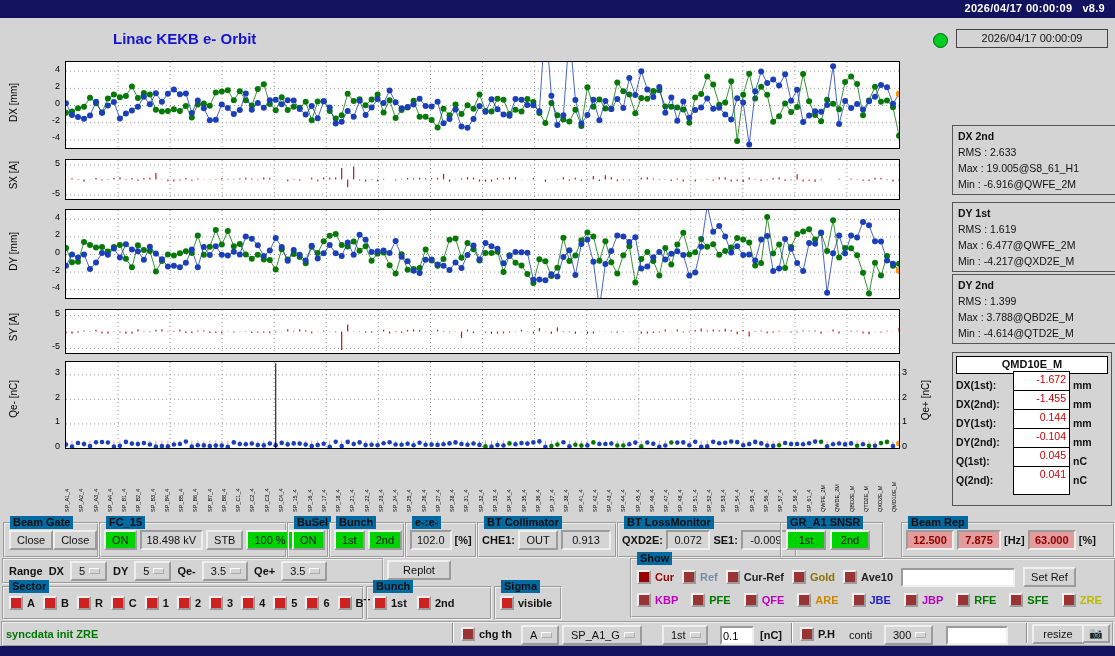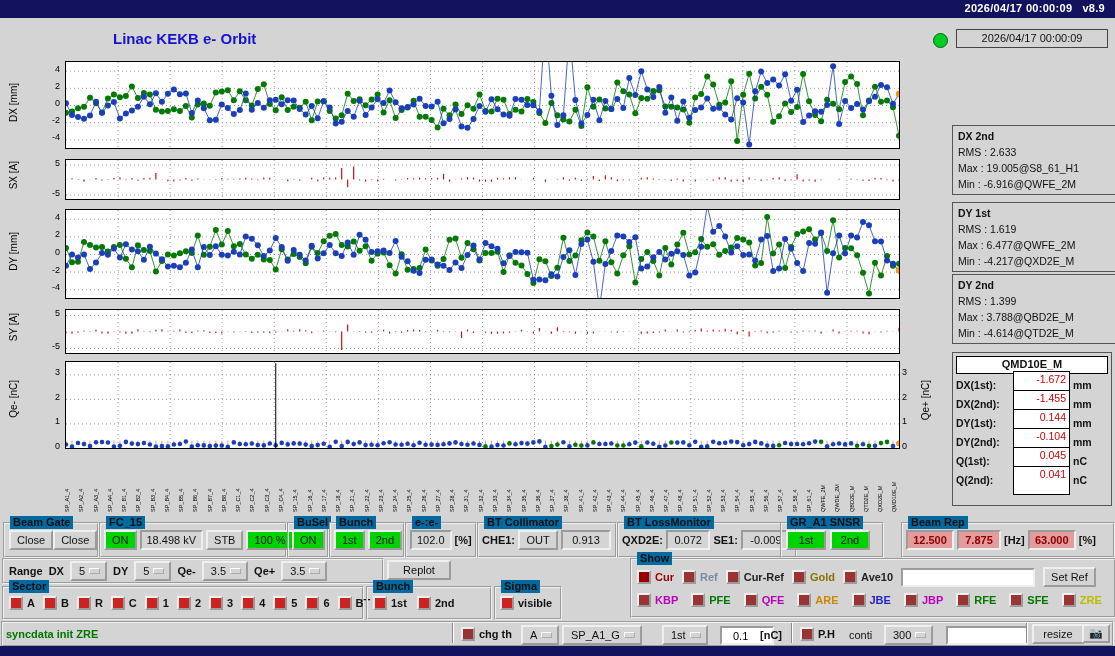--- a/index.html
+++ b/index.html
@@ -37,21 +37,21 @@
   .frc{display:flex;align-items:center;margin:6px 4px 0 4px;}
   .btn{border:2px outset #efefef;background:#d4d4d4;padding:2px 6px;text-align:center;font-size:11px;white-space:nowrap;}
   .btn.green{background:#00d400;}
   .disp{border:2px inset #efefef;background:#d4d4d4;padding:2px 5px;font-size:11px;text-align:center;white-space:nowrap;}
   .disp.pink{background:#e49b9b;color:#8b0000;font-weight:bold;}
   .opt{border:2px outset #efefef;background:#d4d4d4;padding:2px 20px 2px 7px;position:relative;font-size:11px;white-space:nowrap;}
   .opt::after{content:"";position:absolute;right:5px;top:50%;margin-top:-3px;width:9px;height:4px;
        border:1px outset #fff;background:#d4d4d4;}
   .lbl{font-size:11px;white-space:nowrap;}
   .lbl.b{font-weight:bold;}
-  .entry{border:2px inset #efefef;background:#fff;font-size:11px;padding:0 11px;height:15px;
+  .entry{border:2px inset #efefef;background:#fff;font-size:11px;padding:0 1px;height:15px;
        font-family:"Liberation Sans",sans-serif;}
   .cb{display:inline-flex;align-items:center;gap:4px;white-space:nowrap;}
   .cb .box{width:10px;height:10px;border:2px outset #efefef;}
   .cb .cblabel{font-weight:bold;font-size:11px;}
   .statusmsg{position:absolute;left:6px;top:628px;color:#007700;font-weight:bold;font-size:11px;}
   .vsep{position:absolute;top:623px;height:20px;width:0;border-left:1px solid #8a8a8a;border-right:1px solid #fff;}
   .abs{position:absolute;}
 </style>
 </head>
 <body>

